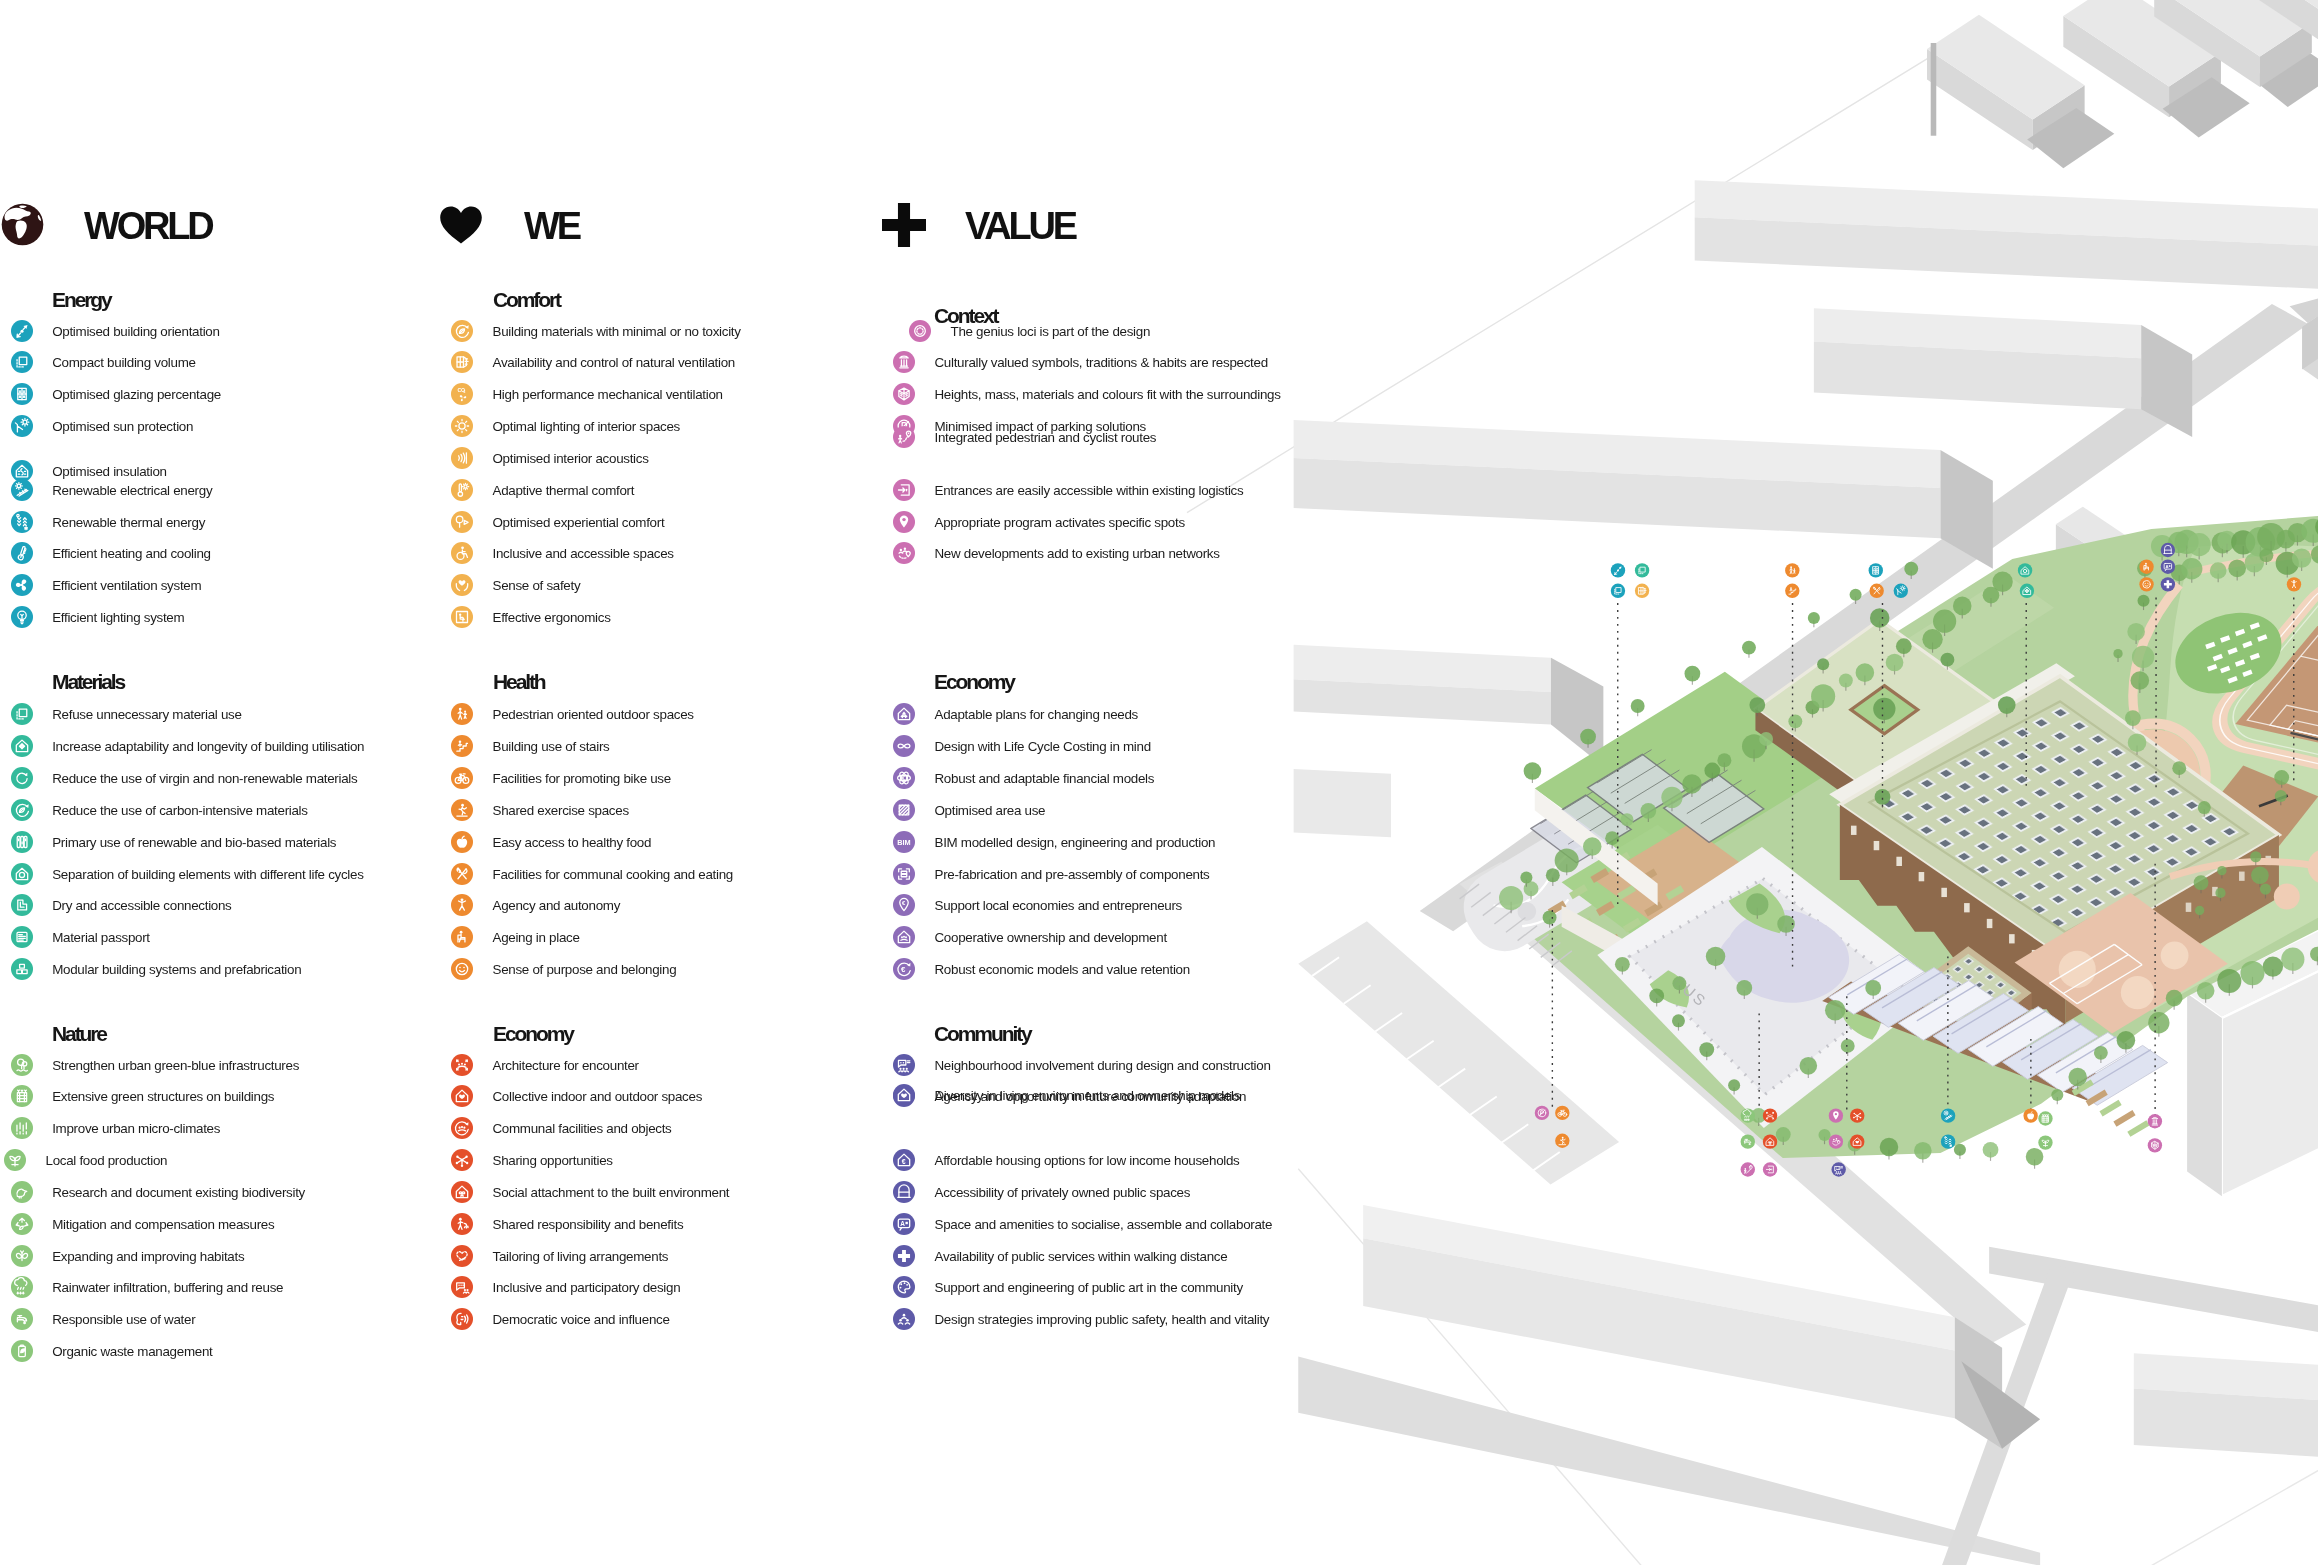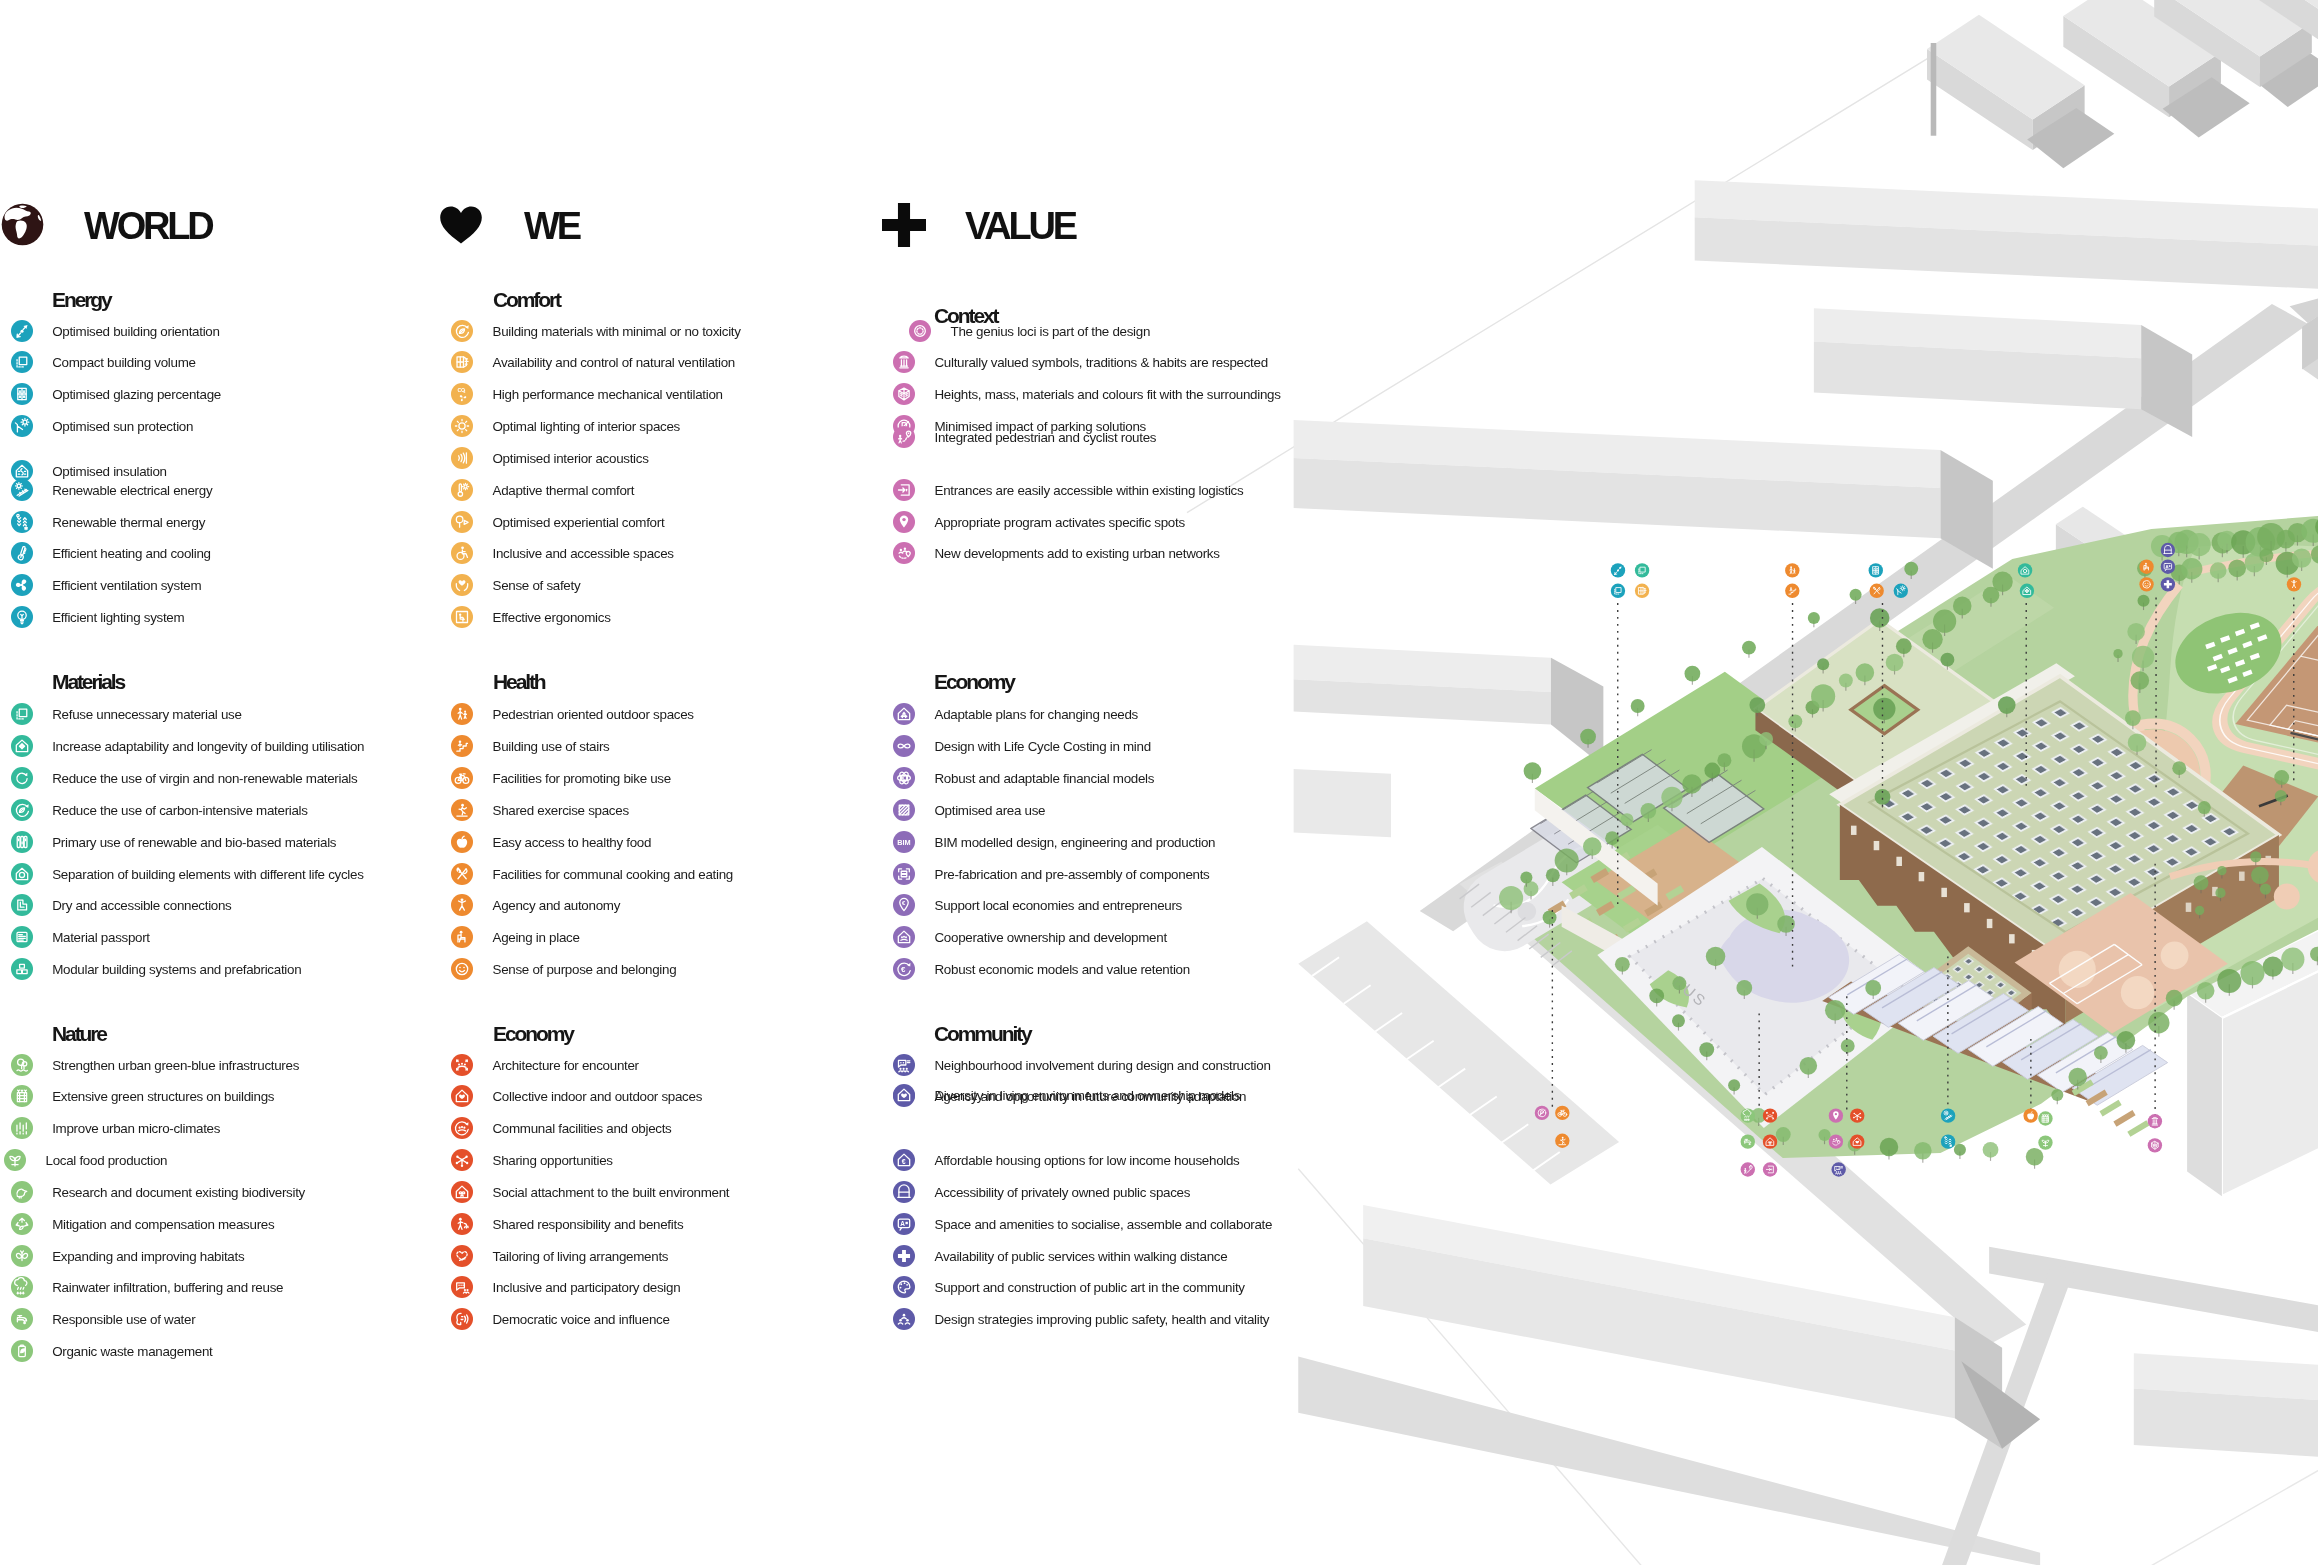--- a/index.html
+++ b/index.html
@@ -2009,21 +2009,21 @@
 
 <div class="it" style="left:893px;top:1276px">
       <svg class="ic" width="22" height="22" viewBox="0 0 24 24">
         <circle cx="12" cy="12" r="12" fill="#5E5AA8"></circle>
         <path stroke="#fff" fill="none" stroke-width="1.4" stroke-linecap="round" stroke-linejoin="round" d="M12 5.6 a6.4 6.4 0 1 0 .4 12.8 c1.6 0 1.4-1.2.8-2 c-.8-1-.2-2.4 1.4-2.4 h1.6 c1.4 0 2.2-.8 2.2-2 C18.4 8 15.6 5.6 12 5.6z"></path>
         <circle cx="9" cy="9" r="1" fill="#fff"></circle>
         <circle cx="12.6" cy="7.8" r="1" fill="#fff"></circle>
         <circle cx="15.4" cy="9.6" r="1" fill="#fff"></circle>
         <circle cx="8.2" cy="12.6" r="1" fill="#fff"></circle>
       </svg>
-      <span>Support and construction of public art in the community</span>
+      <span>Support and engineering of public art in the community</span>
     </div>
 
 <div class="it" style="left:893px;top:1308px">
       <svg class="ic" width="22" height="22" viewBox="0 0 24 24">
         <circle cx="12" cy="12" r="12" fill="#5E5AA8"></circle>
         <circle cx="12" cy="7.8" r="1.4" fill="#fff"></circle>
         <path stroke="#fff" fill="none" stroke-width="1.4" stroke-linecap="round" stroke-linejoin="round" d="M9.6 11.8 c1.4-1.4 3.4-1.4 4.8 0"></path>
         <circle cx="8.2" cy="13.4" r="1.4" fill="#fff"></circle>
         <path stroke="#fff" fill="none" stroke-width="1.4" stroke-linecap="round" stroke-linejoin="round" d="M5.8 17.4 c1.4-1.4 3.4-1.4 4.8 0"></path>
         <circle cx="15.8" cy="13.4" r="1.4" fill="#fff"></circle>

